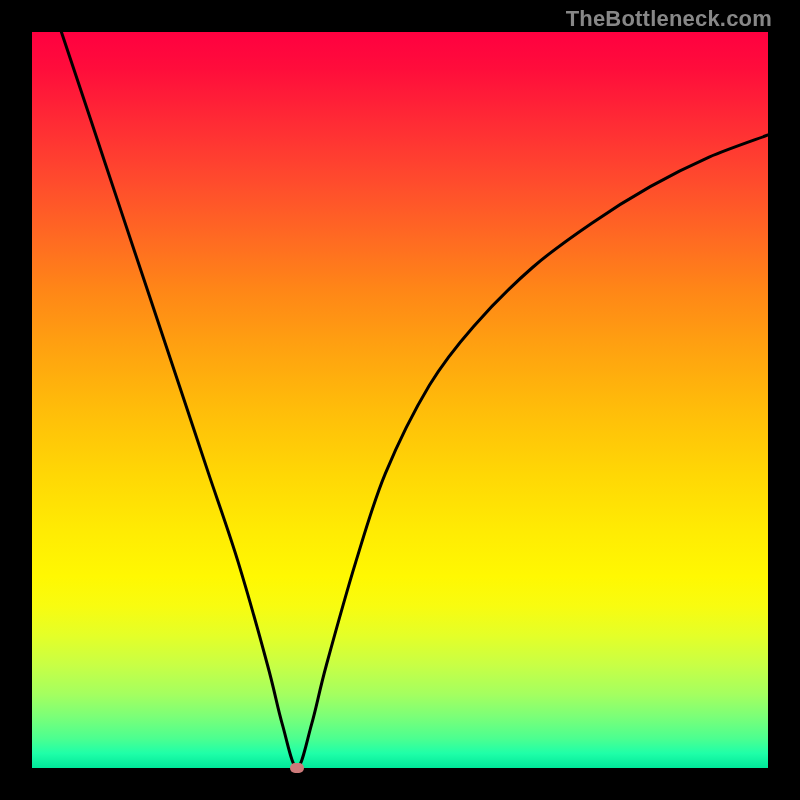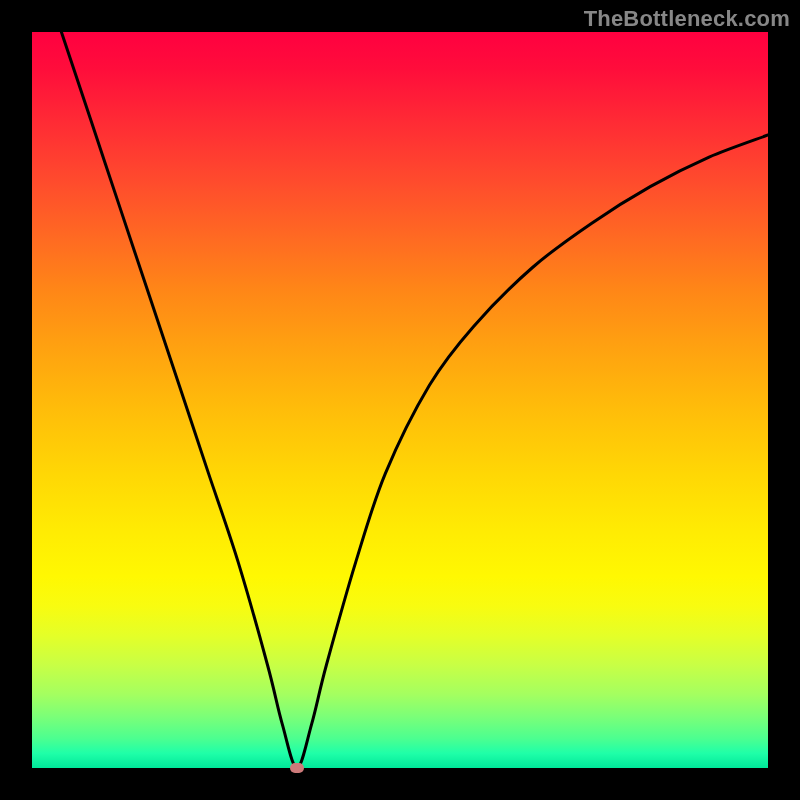--- a/index.html
+++ b/index.html
@@ -41,21 +41,21 @@
   .curve-svg {
     position: absolute;
     left: 0;
     top: 0;
     width: 736px;
     height: 736px;
   }
   .watermark {
     position: absolute;
     top: 6px;
-    right: 10px;
+    right: 28px;
     font-family: Arial, Helvetica, sans-serif;
     font-size: 22px;
     font-weight: 600;
     color: #878787;
     letter-spacing: 0.2px;
   }
   .marker {
     position: absolute;
     width: 14px;
     height: 10px;

